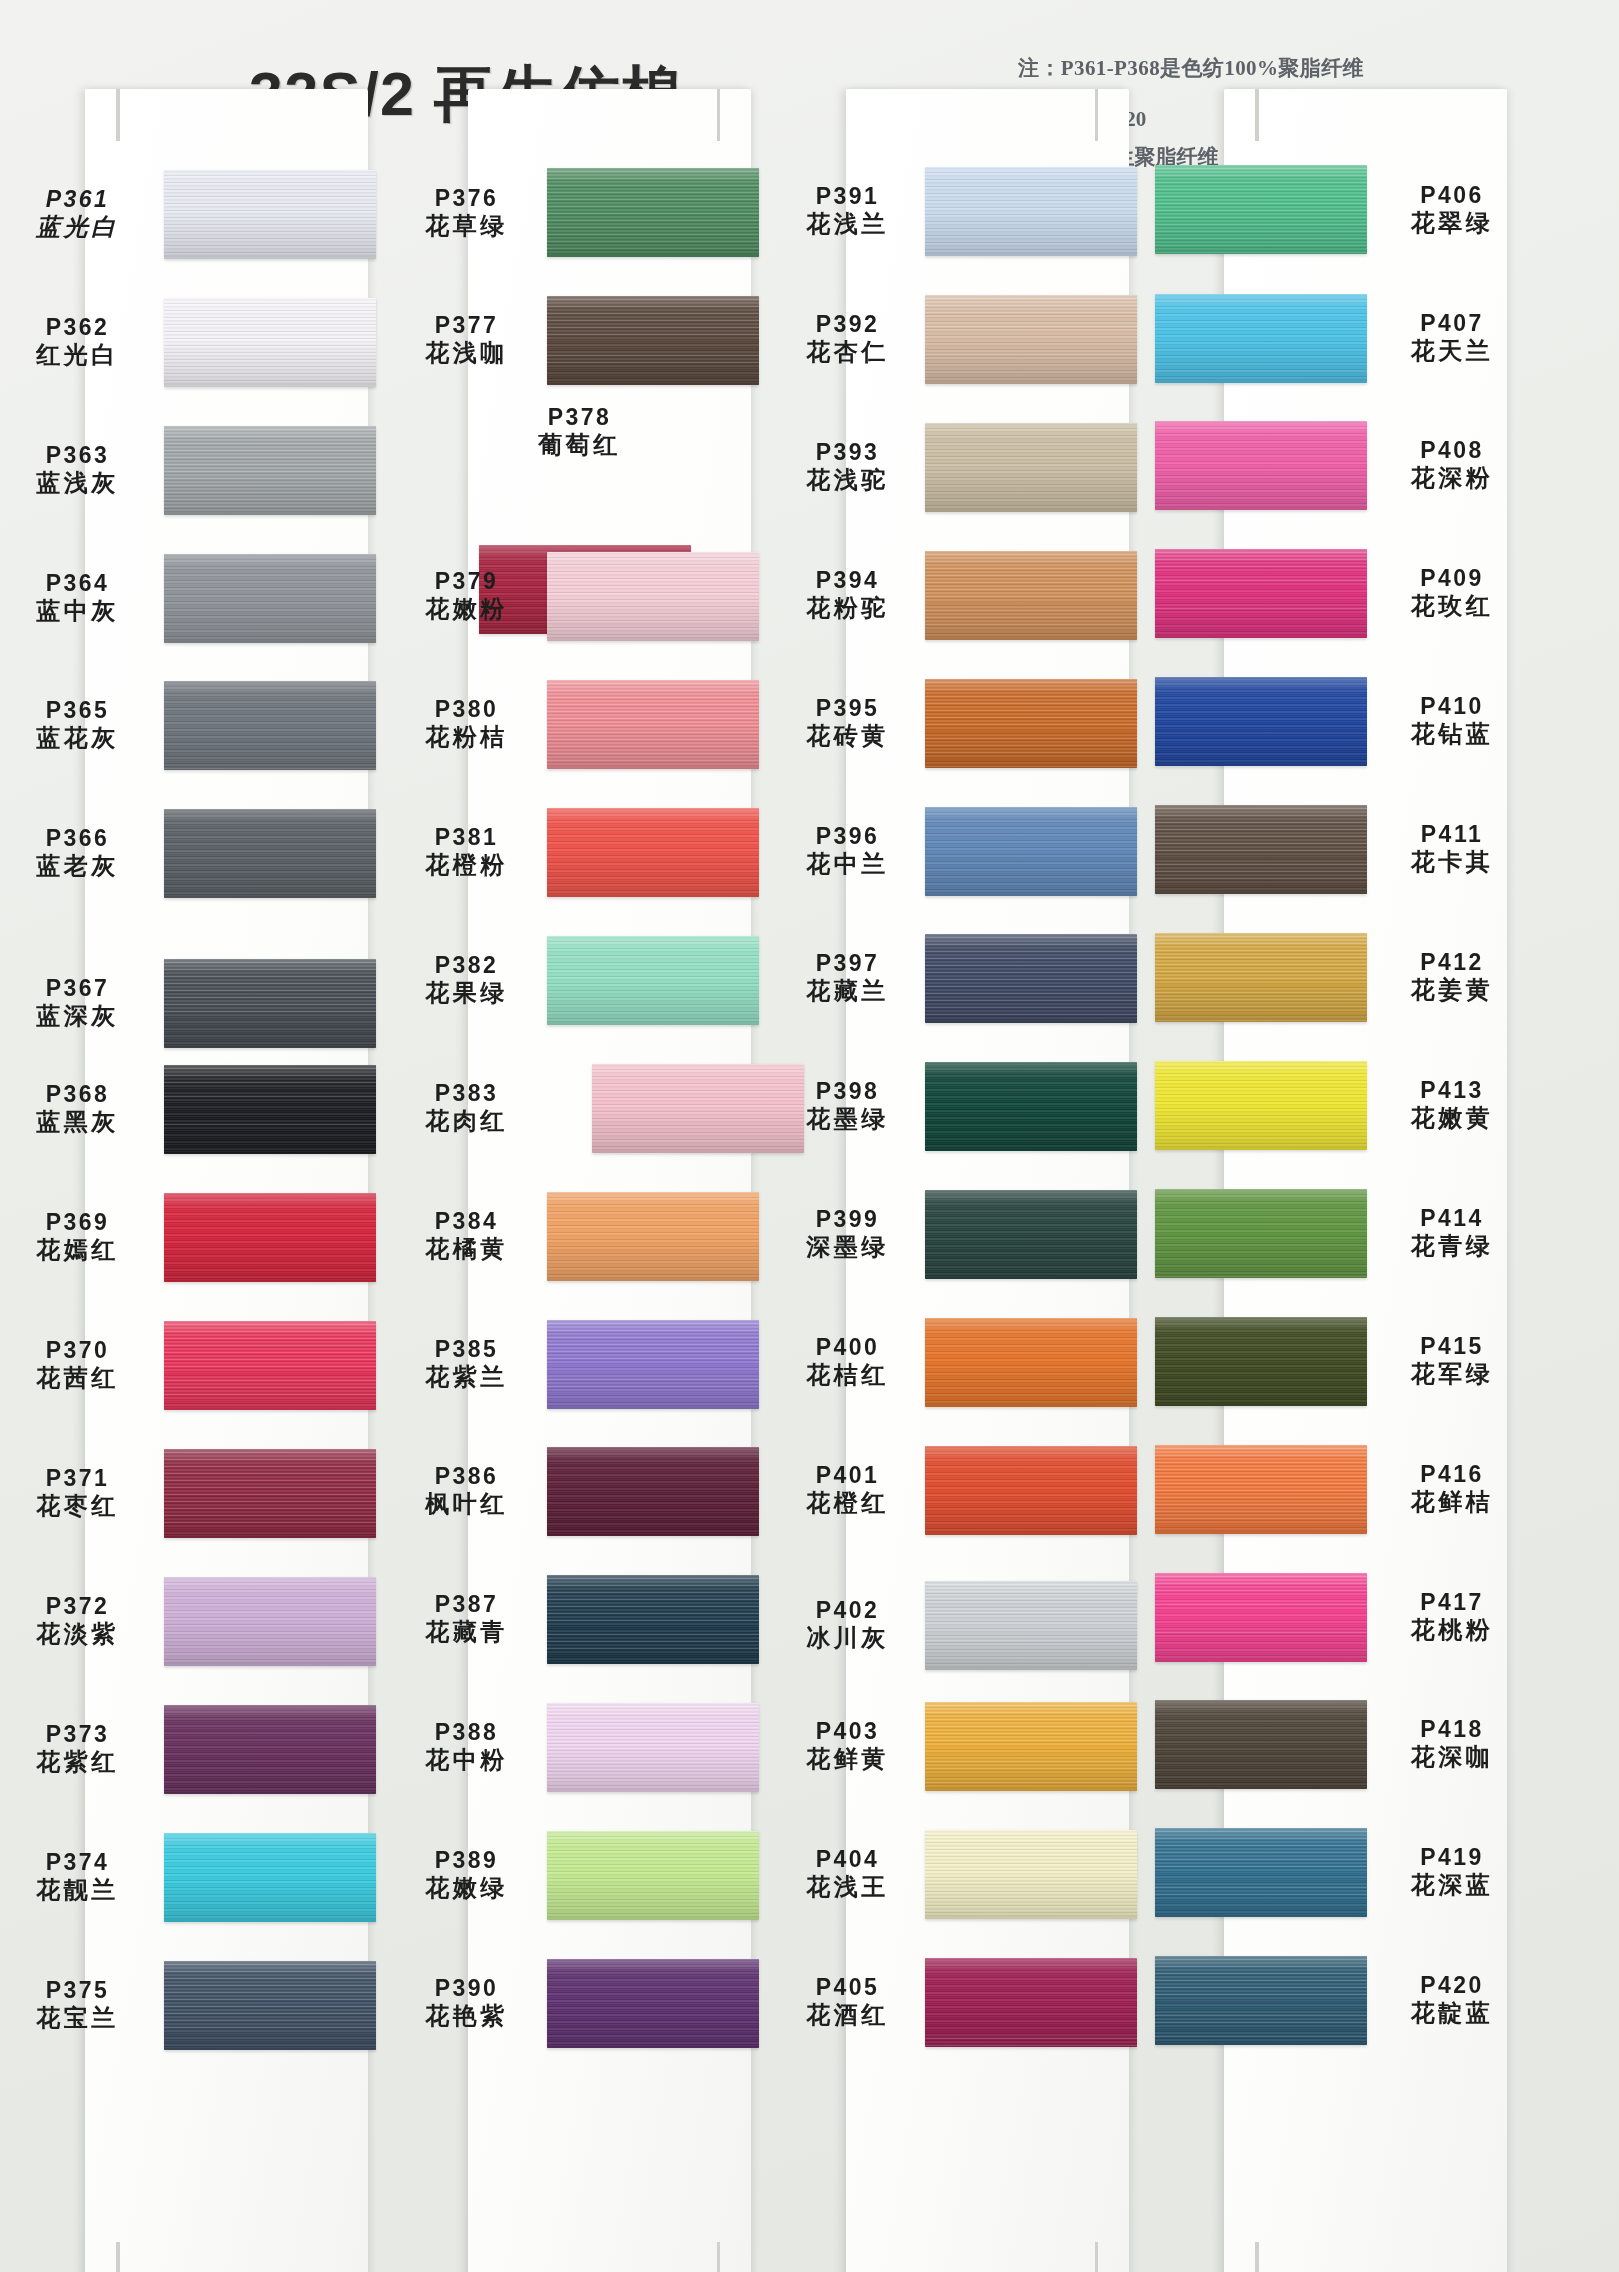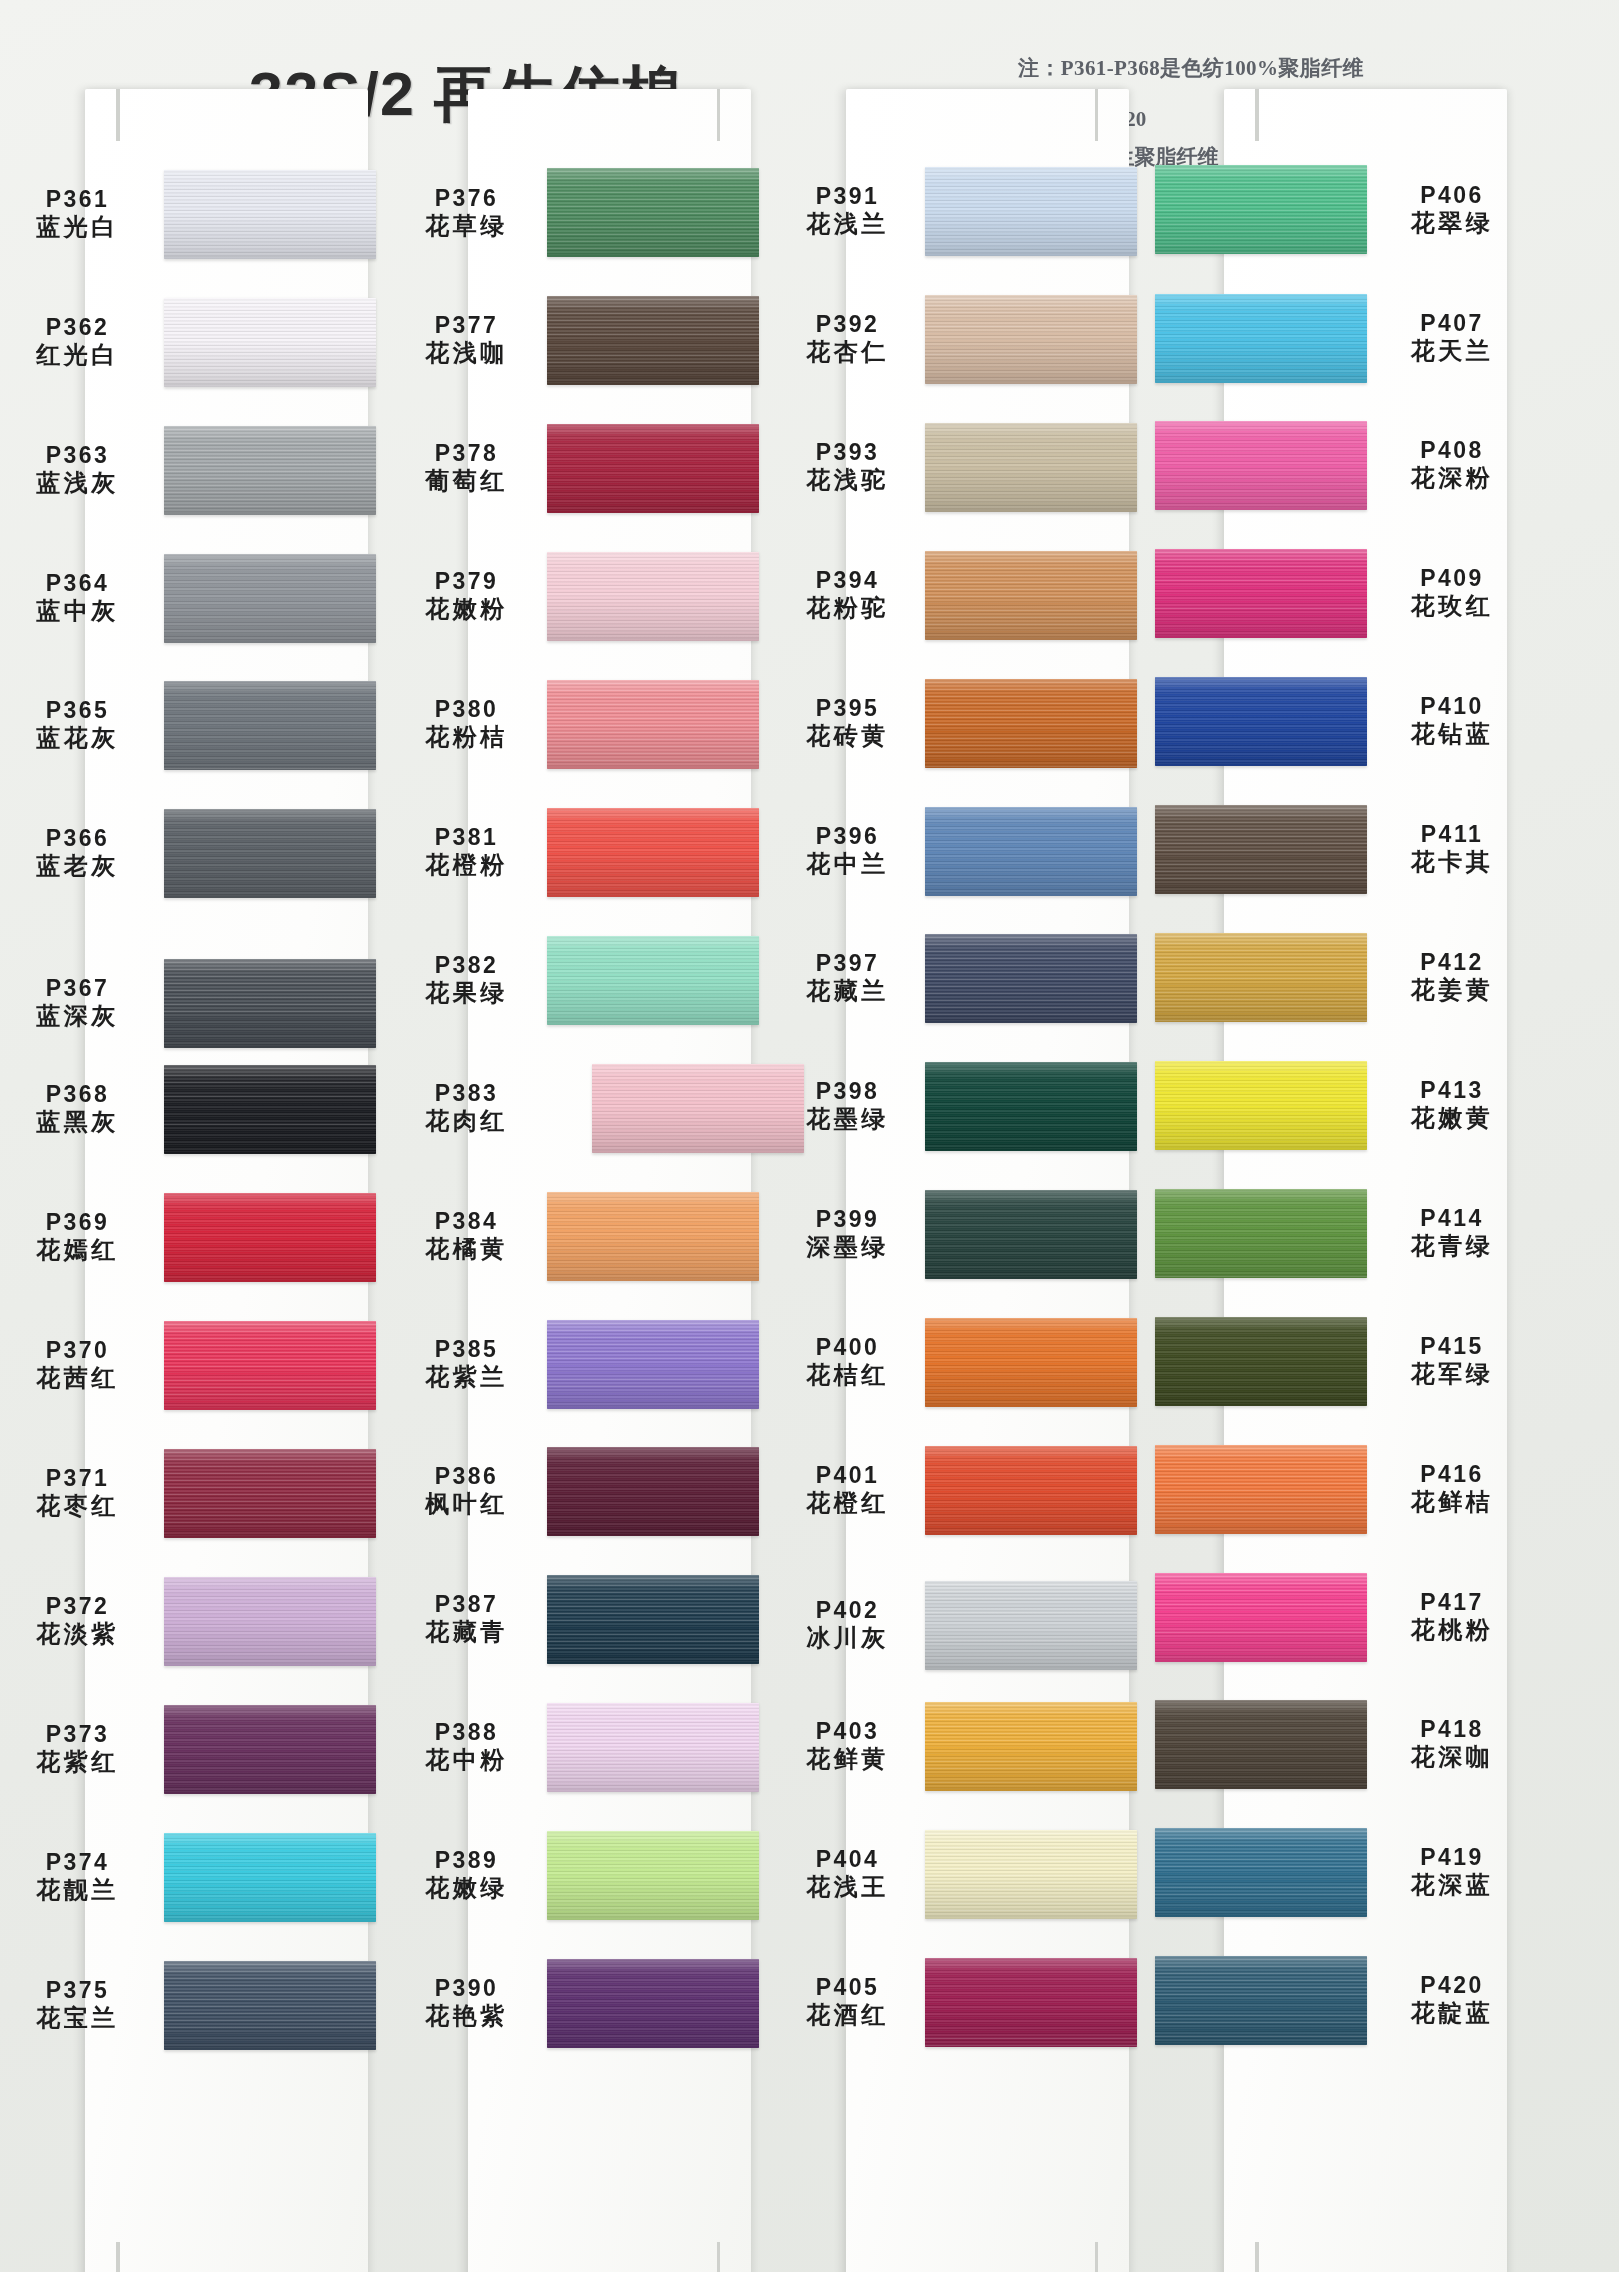--- a/index.html
+++ b/index.html
@@ -182,21 +182,21 @@
       <div class="nl3">70%再生聚脂纤维  30%粘胶</div>
     </div>
   </div>
 
   <div class="column col-0">
     <div class="card-strip">
       <div class="strip-notch top left-side"></div>
       <div class="strip-notch bottom left-side"></div>
     </div>
     <div class="rows">
-        <div class="row" style="top: -14px;">
+        <div class="row" style="top: -14px; font-style: italic;">
           <div class="label">
             <div class="code">P361</div>
             <div class="cname">蓝光白</div>
           </div>
           <div class="swatch" style="background: rgb(232, 234, 242);"></div>
         </div>
         <div class="row" style="top: 114px;">
           <div class="label">
             <div class="code">P362</div>
             <div class="cname">红光白</div>
@@ -310,21 +310,21 @@
           </div>
           <div class="swatch" style="background: rgb(76, 138, 94);"></div>
         </div>
         <div class="row" style="top: 112px;">
           <div class="label">
             <div class="code">P377</div>
             <div class="cname">花浅咖</div>
           </div>
           <div class="swatch" style="background: rgb(89, 71, 60);"></div>
         </div>
-        <div class="row" style="top: 240px;">
+        <div class="row" style="top: 240px; flex-direction: column;">
           <div class="label">
             <div class="code">P378</div>
             <div class="cname">葡萄红</div>
           </div>
           <div class="swatch" style="background: rgb(168, 36, 64);"></div>
         </div>
         <div class="row" style="top: 368px;">
           <div class="label">
             <div class="code">P379</div>
             <div class="cname">花嫩粉</div>

